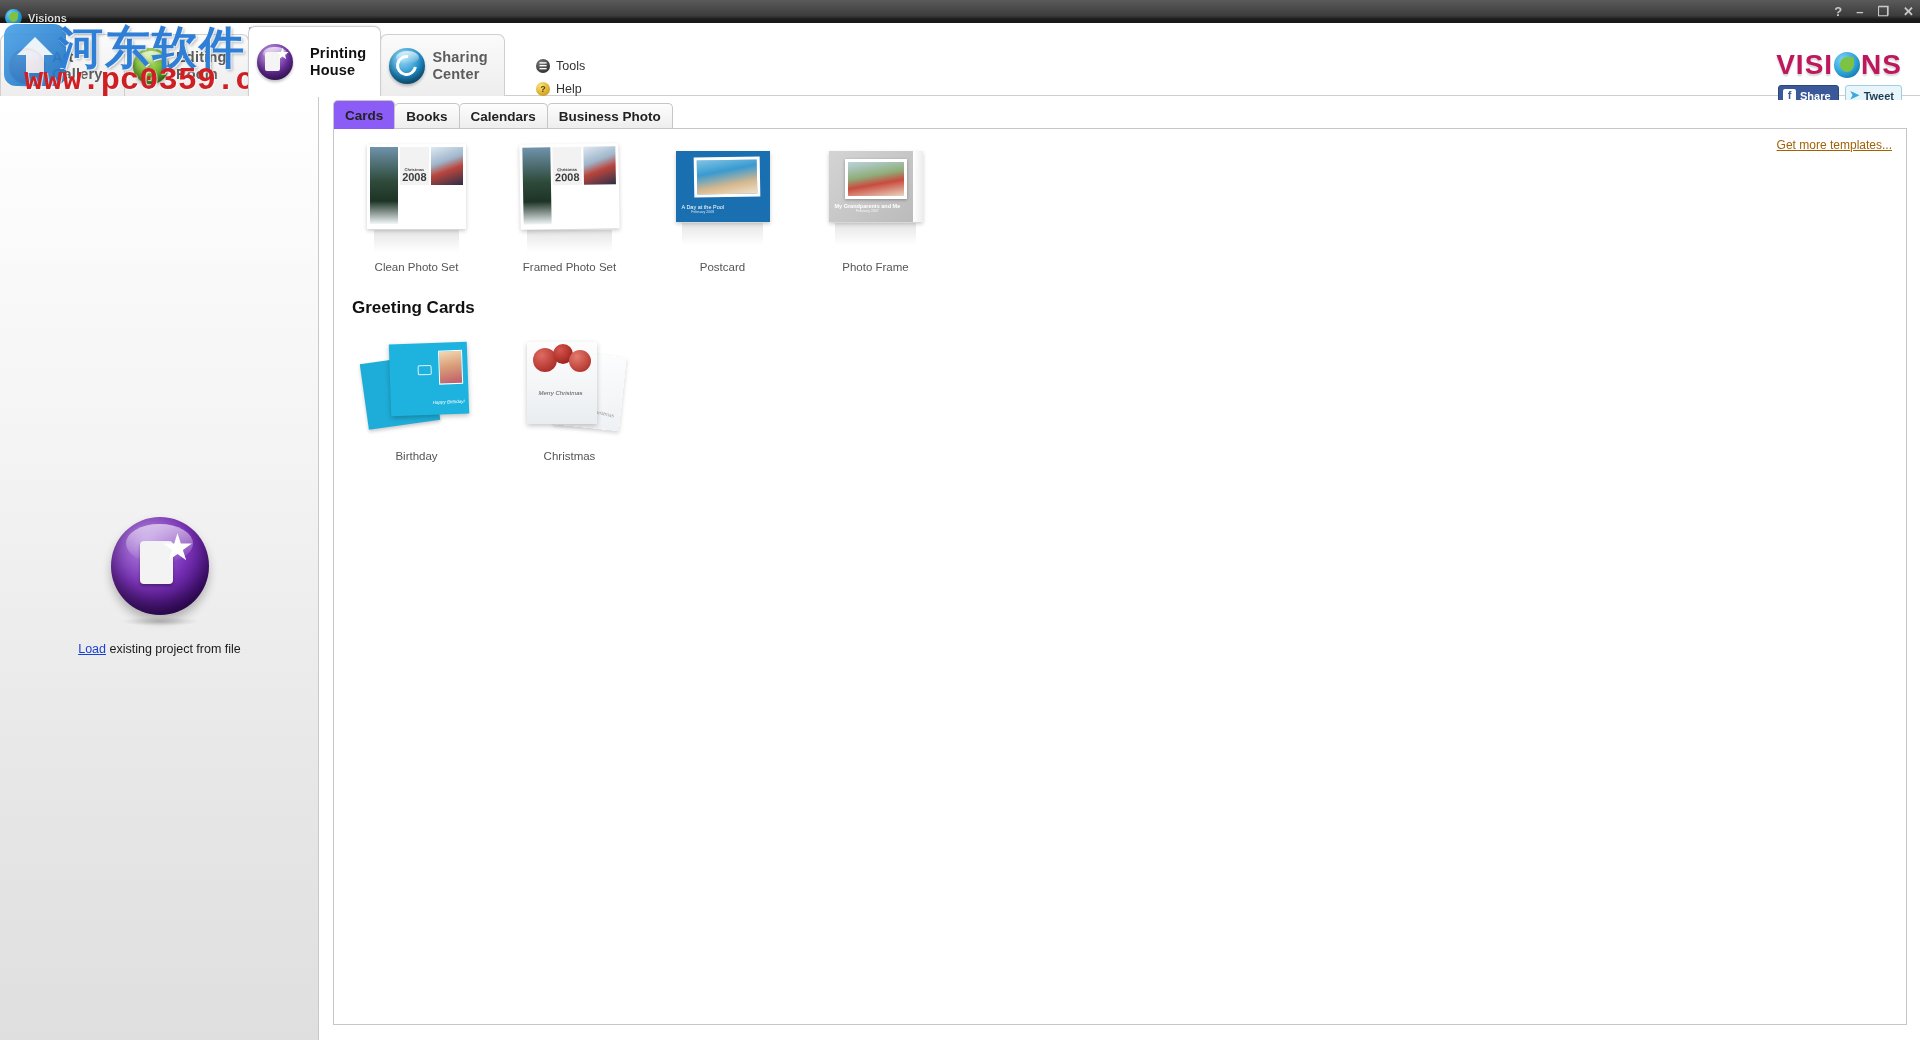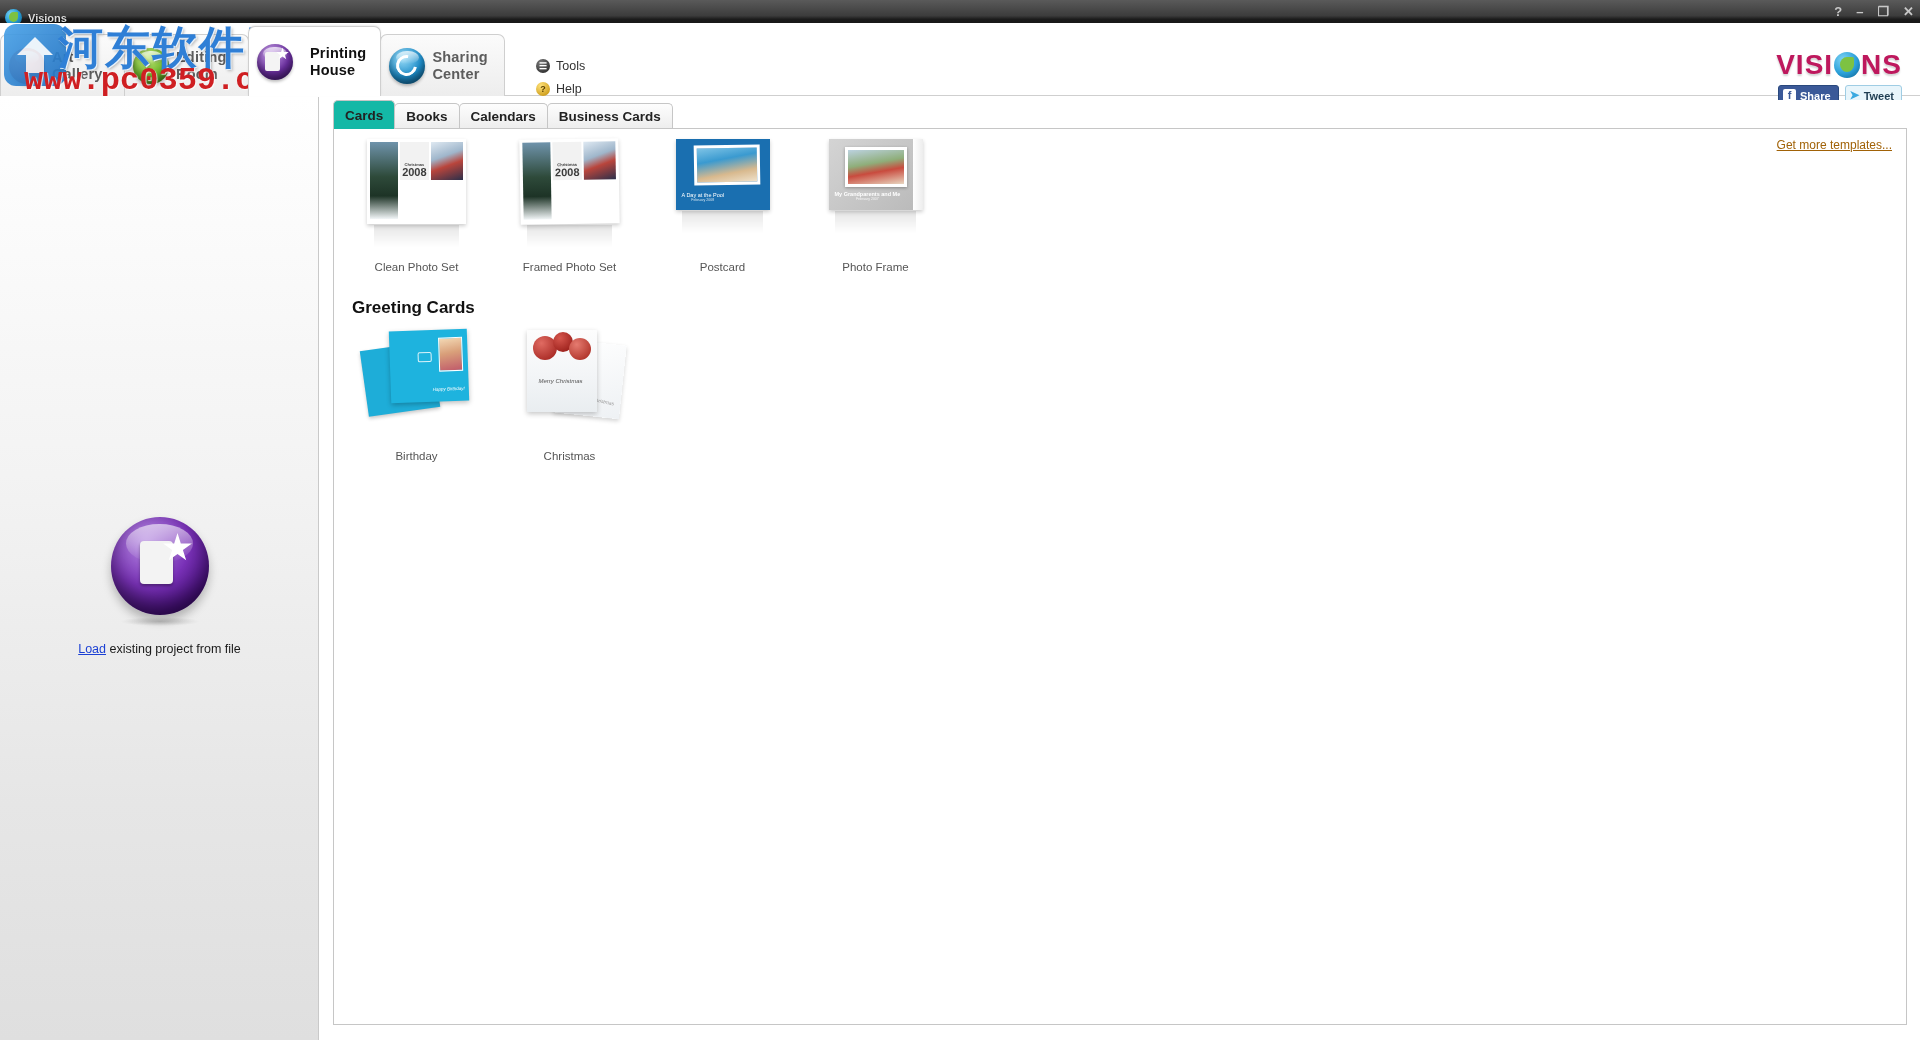--- a/index.html
+++ b/index.html
@@ -197,36 +197,36 @@
     background: #ffffff;
   }
   .tabstrip { position: relative; height: 29px; display: flex; align-items: flex-end; }
   .ctab {
     height: 26px; padding: 0 11px; display: flex; align-items: center;
     font-size: 13.5px; font-weight: bold; color: #222;
     border: 1px solid #c6c6c6; border-bottom: none; border-radius: 5px 5px 0 0;
     background: linear-gradient(to bottom, #fdfdfd, #ededed);
     margin-right: -1px; position: relative;
   }
-  .ctab.active { background: #14b8a6; height: 29px; z-index: 3; }
+  .ctab.active { background: #8b5cf6; height: 29px; z-index: 3; }
   .panel-body {
     position: absolute; left: 0; top: 28px; right: 0; bottom: 0;
     border: 1px solid #c6c6c6; background: #ffffff;
   }
   .tmpl-link {
     position: absolute; right: 14px; top: 9px;
     font-size: 12px; color: #a16207; text-decoration: underline;
   }
   .section-title {
     font-size: 17px; font-weight: bold; color: #111;
     margin: 25px 0 0 18px;
   }
   .grid { display: flex; gap: 0; margin-left: 6px; margin-top: 10px; }
   .card-item { width: 153px; text-align: center; }
-  .thumb-wrap { height: 118px; display: flex; justify-content: center; }
+  .thumb-wrap { height: 118px; display: flex; align-items: center; justify-content: center; }
   .card-label { font-size: 11.5px; color: #555; margin-top: 4px; }
 
   
   .th { position: relative; box-shadow: 0 2px 4px rgba(0,0,0,.2); }
 
   .th-collage { width: 99px; height: 85px; background: #fff; padding: 3px; display: grid;
                 grid-template-columns: 1fr 1fr 1.15fr; grid-template-rows: 1fr 1fr; gap: 2px; }
   .th-collage.framed { transform: rotate(-1deg); }
   .ph { background-size: cover; background-position: center; }
   .ph-kids   { background: linear-gradient(160deg,#dfe9f2 0%,#9fb6cb 38%,#b9453c 60%,#2b2f4a 100%); }
@@ -414,21 +414,21 @@
     </div>
   </div>
 </div>
 
 <div class="content">
 
   <div class="tabstrip">
     <div class="ctab active">Cards</div>
     <div class="ctab">Books</div>
     <div class="ctab">Calendars</div>
-    <div class="ctab">Business Cards</div>
+    <div class="ctab">Business Photo</div>
   </div>
 
   <div class="panel-body">
     <a class="tmpl-link" href="#">Get more templates...</a>
 
     <div class="grid">
 
       <div class="card-item">
         <div class="thumb-wrap">
           <div>

